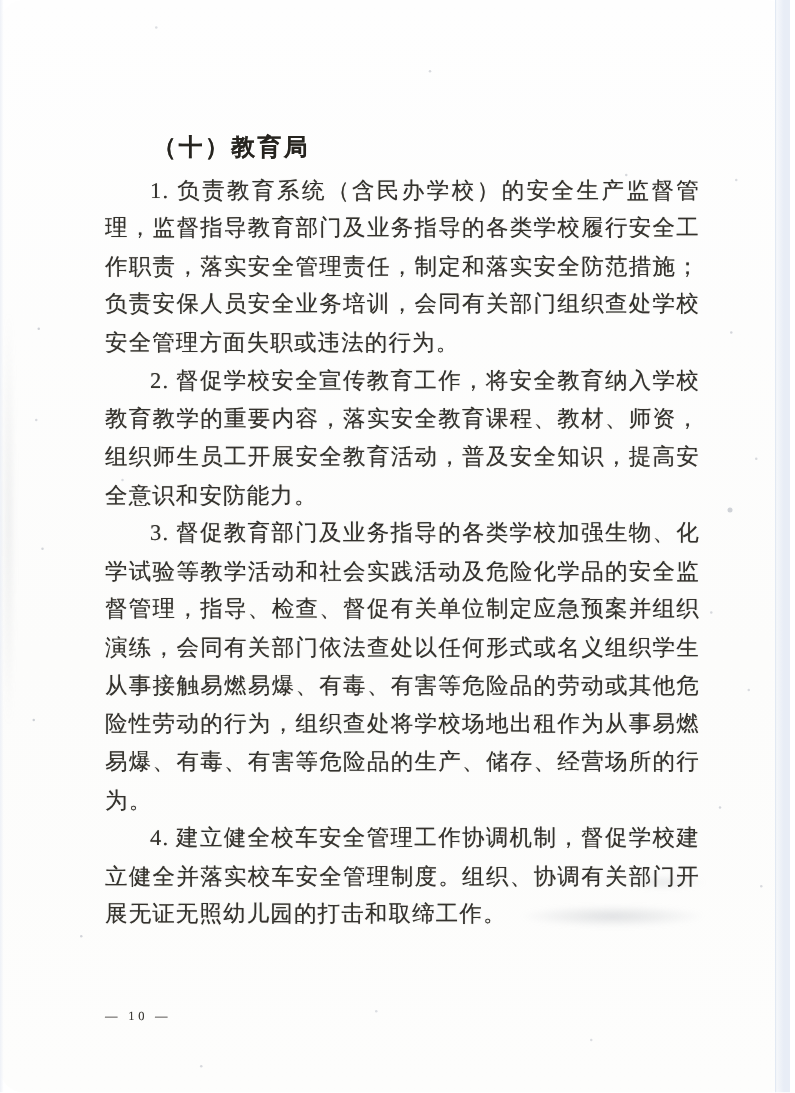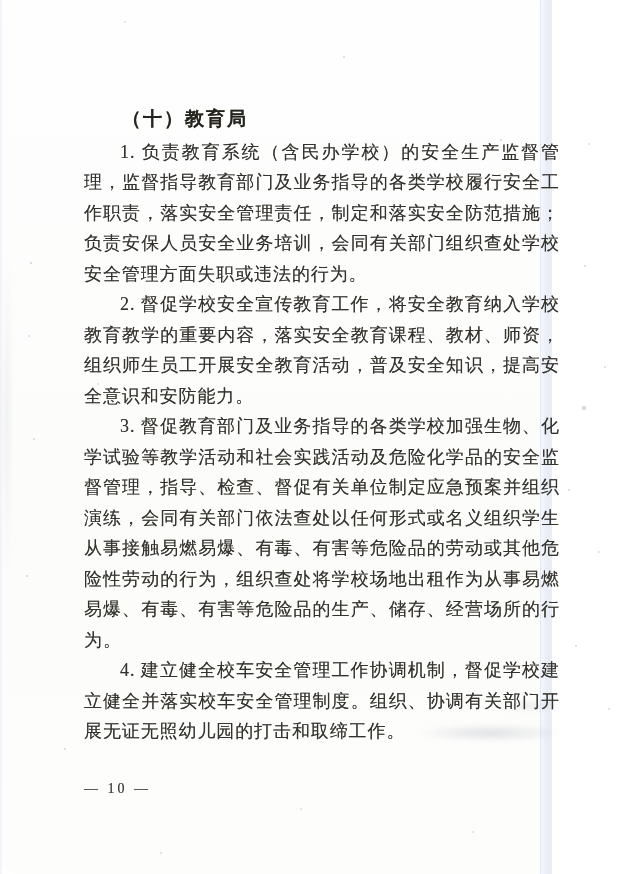--- a/index.html
+++ b/index.html
@@ -5,21 +5,21 @@
   html, body {
     margin: 0;
     padding: 0;
     width: 636px;
     height: 874px;
     overflow: hidden;
     background: #ffffff;
   }
   .scan-page {
     position: relative;
-    width: 552px;
+    width: 632px;
     height: 874px;
     background: linear-gradient(180deg, #fefefe 0%, #fcfcfb 60%, #fdfdfc 100%);
     font-family: "Liberation Serif", "DejaVu Serif", serif;
     color: #2f2d2a;
     border-radius: 19px;
   }
   
   .edge-right {
     position: absolute;
     top: 0; right: 0;
@@ -57,22 +57,22 @@
     text-indent: 2em;
     text-align: justify;
     text-justify: inter-character;
     letter-spacing: 0.9px;
     color: #34322d;
     text-shadow: 0 0 0.6px rgba(55, 52, 46, 0.55);
   }
   .page-number {
     position: absolute;
     left: 84px;
-    top: 781px;
-    font-size: 14px;
+    top: 808px;
+    font-size: 10px;
     letter-spacing: 3px;
     color: #3c3a36;
     text-shadow: 0 0 0.5px rgba(60, 58, 52, 0.5);
   }
   
   .speckles {
     position: absolute;
     top: 0; left: 0;
     width: 2px; height: 2px;
     border-radius: 50%;

